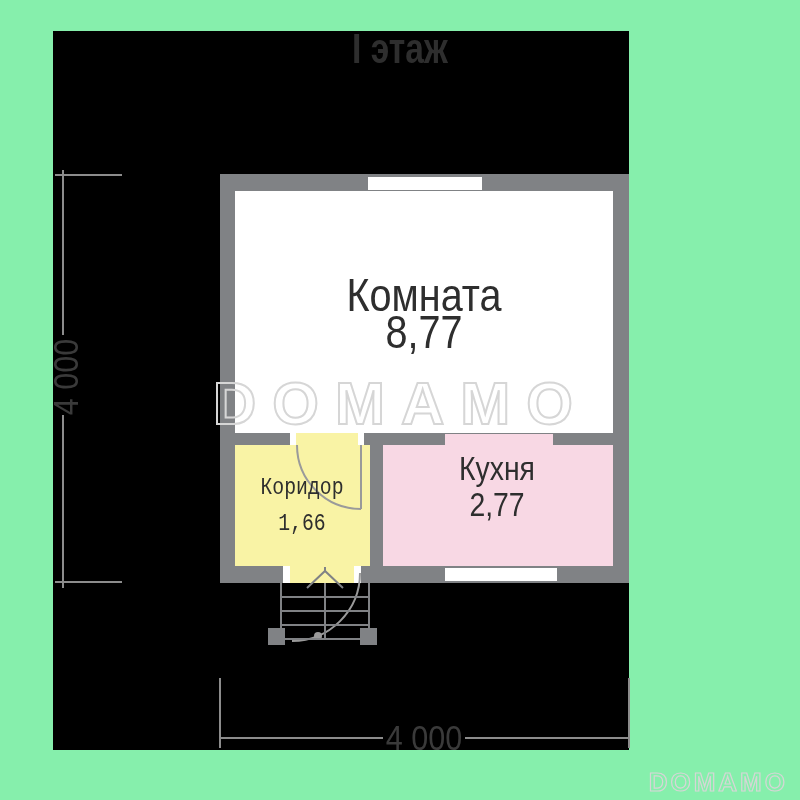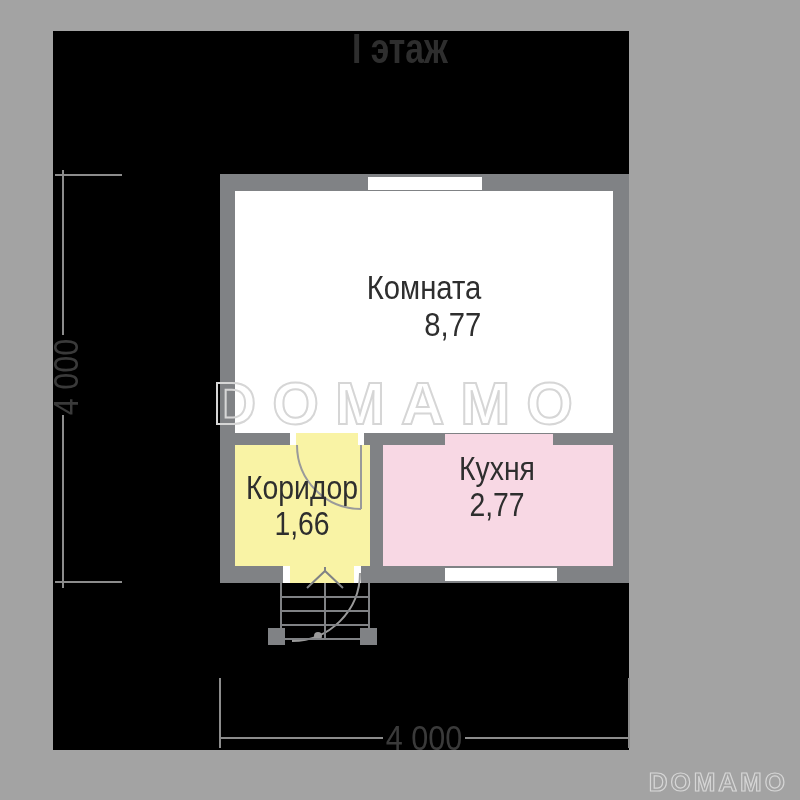--- a/index.html
+++ b/index.html
@@ -1,17 +1,17 @@
 <!DOCTYPE html>
 <html style="--mask: #000000; --wall: #808285; --room: #ffffff; --corridor: #f9f3a5; --kitchen: #f8d8e4; --title-text: #2e2e2e; --label-text: #2e2e2e; --dim-line: #8c8c8c; --dim-text: #3a3a3a; --door-line: #9a9a9a; --porch-line: #808285; --watermark: #d6d6d6;"><head>
 <meta charset="utf-8">
 <style>
   html,body{margin:0;padding:0;background:#ffffff;}
   #stage{
-    position:relative;width:800px;height:800px;background:#a3a3a3;overflow:hidden;
+    position:relative;width:800px;height:800px;background:#86efac;overflow:hidden;
     font-family:"Liberation Sans","DejaVu Sans",sans-serif;
   }
   .abs{position:absolute;}
   
   .mask{background:var(--mask,#000);}
   #mask-top{left:53px;top:31px;width:576px;height:143px;}
   #mask-left{left:53px;top:31px;width:167px;height:719px;}
   #mask-bottom{left:53px;top:583px;width:576px;height:167px;}
   
   #plan-walls{left:220px;top:174px;width:409px;height:409px;background:var(--wall,#808285);}
@@ -34,22 +34,22 @@
   #floor-title{
     left:0;top:27px;width:800px;text-align:center;
     color:var(--title-text,#2e2e2e);font-size:42px;font-weight:700;line-height:44px;
   }
   #floor-title .squeeze{display:inline-block;transform:scaleX(0.8);}
   .room-label{
     color:var(--label-text,#2e2e2e);text-align:center;transform:translate(-50%,-50%);
     white-space:nowrap;
   }
   .room-label .squeeze{display:inline-block;transform:scaleX(0.86);}
-  #label-komnata{left:424px;top:306px;font-size:34px;line-height:37px;text-align:right;}
-  #label-koridor{left:302px;top:506px;font-size:33px;line-height:36px;}
+  #label-komnata{left:424px;top:314px;font-size:46px;line-height:37px;}
+  #label-koridor{left:302px;top:506px;font-size:23px;line-height:36px;font-family:Liberation Mono, monospace;}
   #label-kuhnya{left:497px;top:487px;font-size:33px;line-height:36px;}
   
   #overlay{left:0;top:0;width:800px;height:800px;pointer-events:none;}
   .dim-line{stroke:var(--dim-line,#8c8c8c);stroke-width:2;fill:none;}
   .dim-text{fill:var(--dim-text,#3a3a3a);font-size:36px;font-family:"Liberation Sans","DejaVu Sans",sans-serif;}
   .door-line{stroke:var(--door-line,#9a9a9a);stroke-width:2;fill:none;}
   .door-dot{fill:var(--door-line,#9a9a9a);}
   .porch-line{stroke:var(--porch-line,#808285);stroke-width:2;fill:none;}
   .porch-post{fill:var(--wall,#808285);}
   .wm{

